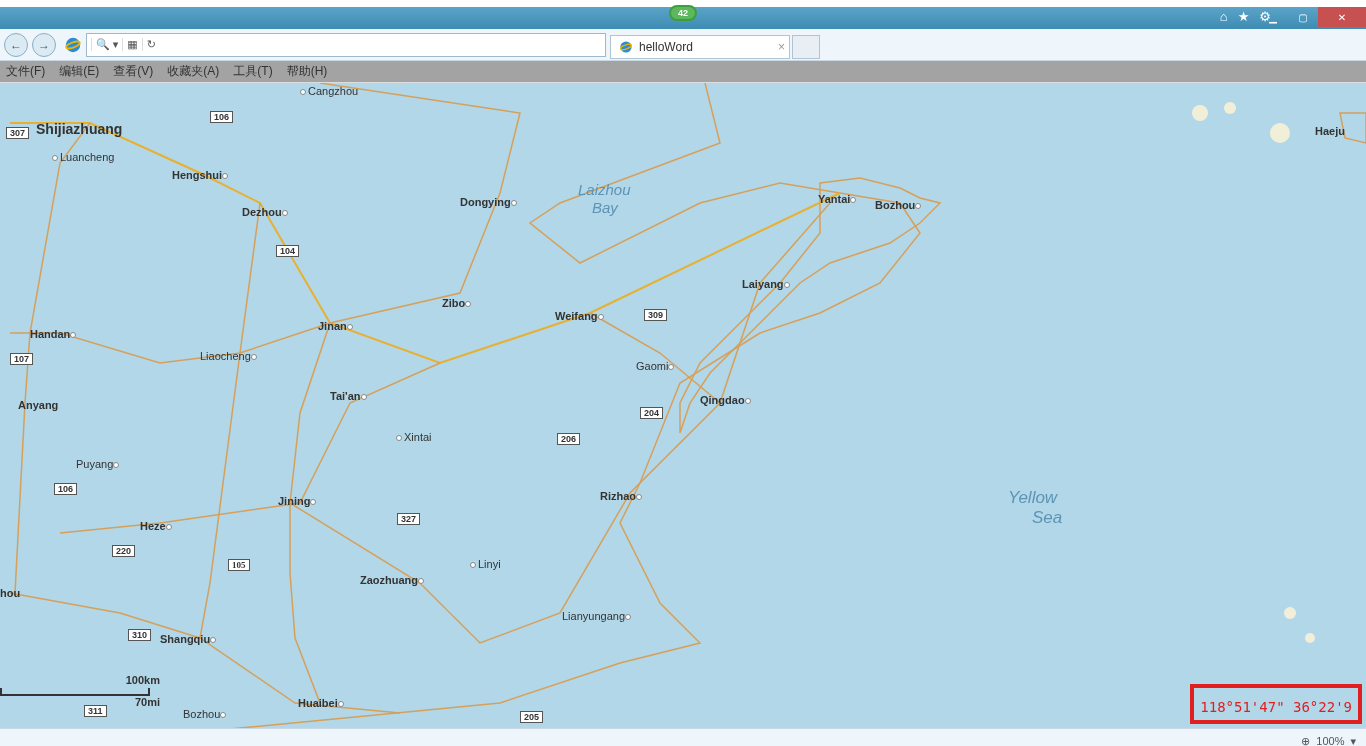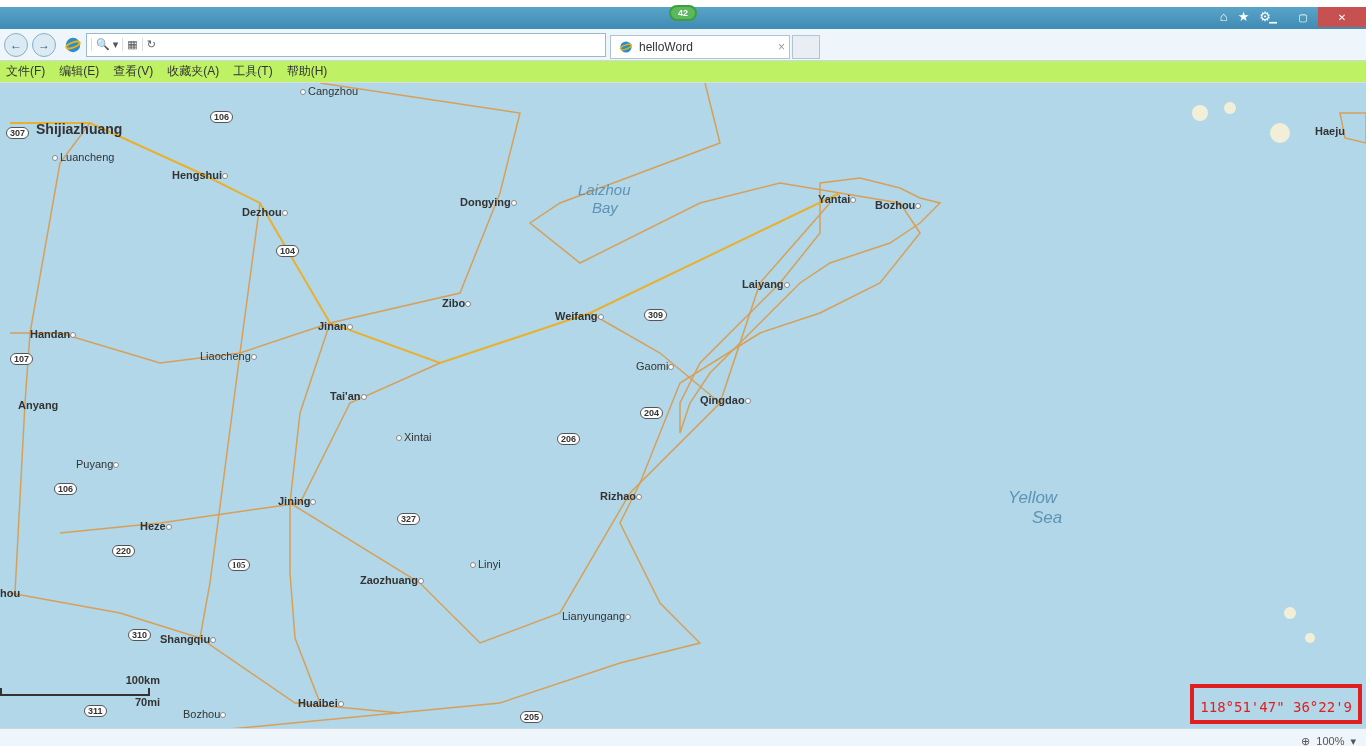--- a/index.html
+++ b/index.html
@@ -27,29 +27,29 @@
 .tab { height:24px; border:1px solid #b0c4d4; background:#fff; padding:0 8px; display:flex; align-items:center; font-size:12px; color:#333; min-width:180px; position:relative; }
 .tab .favicon { width:14px; height:14px; margin-right:6px; }
 .tab .closex { position:absolute; right:4px; color:#999; cursor:pointer; font-size:12px;}
 .newtab { width:28px; height:24px; border:1px solid #b0c4d4; background:#e8eef3; margin-left:2px; }
 
 
 .titlebar .rt { position:absolute; right:95px; top:2px; display:flex; gap:10px; }
 .titlebar .rt span { color:#fff; font-size:13px; cursor:pointer; }
 
 
-.menubar { height:22px; background:#bef264; border-bottom:1px solid #ddd; display:flex; align-items:center; padding:0 6px; font-size:12px; color:#333; }
+.menubar { height:22px; background:#a3a3a3; border-bottom:1px solid #ddd; display:flex; align-items:center; padding:0 6px; font-size:12px; color:#333; }
 .menubar span { margin-right:14px; cursor:pointer; }
 
 
 .maparea { position:relative; height:645px; background:#b2d7e8; overflow:hidden; }
 .sea-label { position:absolute; color:#5d94b5; font-style:italic; font-family:Georgia,serif; font-size:15px; }
 .city { position:absolute; font-size:11px; font-weight:bold; color:#333; white-space:nowrap; }
 .city .dot { display:inline-block; width:6px; height:6px; border:1px solid #888; border-radius:50%; background:#fff; margin-right:2px; vertical-align:middle;}
-.shield { position:absolute; background:#fff; border:1px solid #555; border-radius:6px; font-size:9px; padding:0 3px; color:#333; font-weight:bold;}
+.shield { position:absolute; background:#fff; border:1px solid #555; border-radius:0; font-size:9px; padding:0 3px; color:#333; font-weight:bold;}
 .scale { position:absolute; left:0; bottom:20px; font-size:11px; color:#333;font-weight:bold; }
 .scale .bar { width:150px; height:8px; border:2px solid #333; border-top:none; margin-top:2px;}
 .coordbox { position:absolute; right:4px; bottom:4px; border:4px solid #e02020; padding:10px 6px 4px 6px; background:rgba(178,215,232,0.3); }
 .coordbox span { color:#e02020; font-size:14px; font-family:Consolas,monospace; }
 
 
 .status { height:25px; background:#eef6fb; border-top:1px solid #c9d8e3; display:flex; align-items:center; justify-content:flex-end; padding:0 10px; font-size:11px; color:#555; }
 .status .zoomctl { margin-left:6px; cursor:pointer;}
 
 

